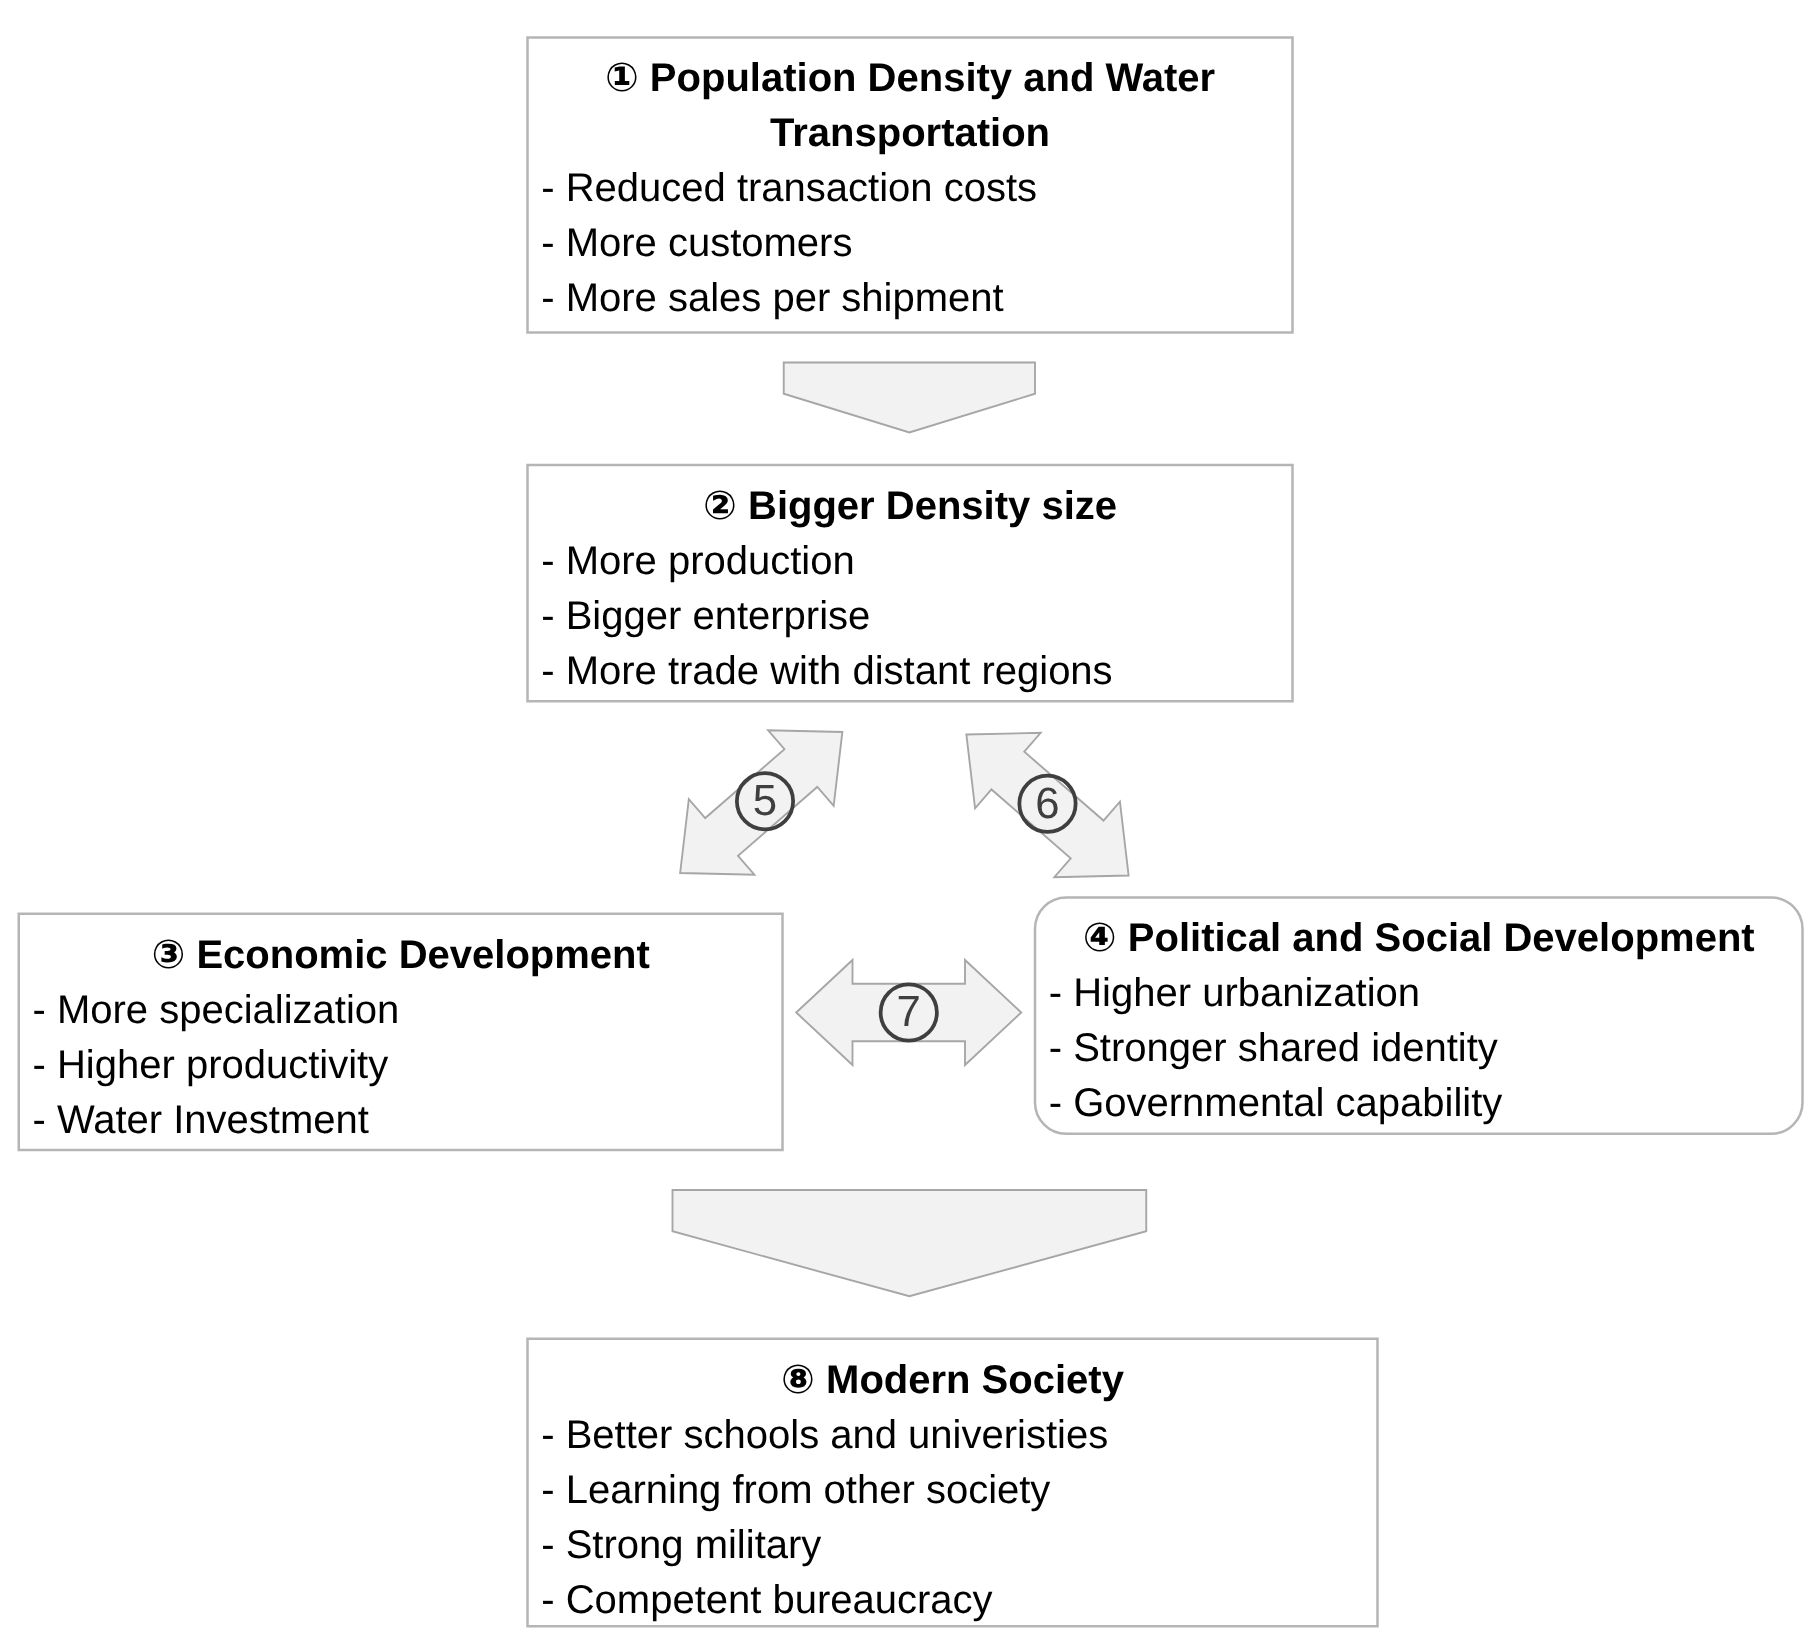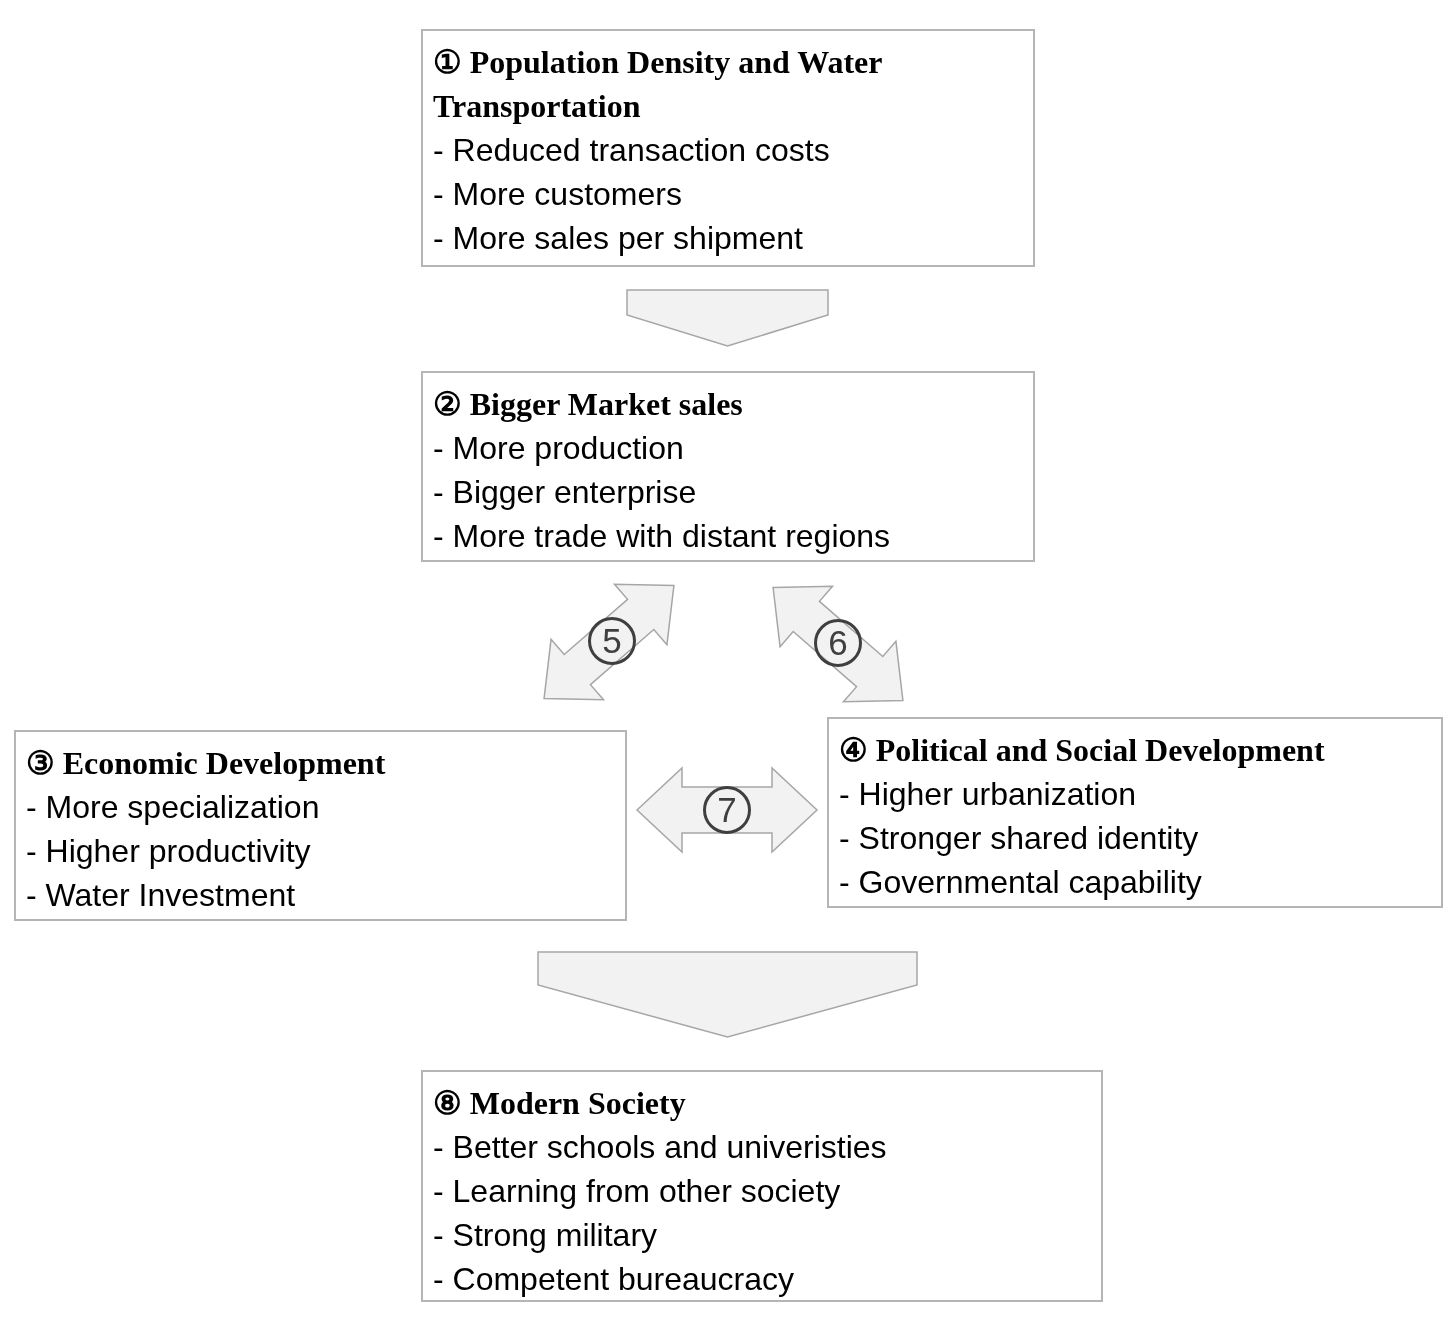--- a/index.html
+++ b/index.html
@@ -39,23 +39,22 @@
     position: absolute;
     box-sizing: border-box;
     background: #ffffff;
     border: 2px solid var(--box-border, #b5b5b5);
     padding: 9px 10px 0 10px;
     font-size: 32px;
     line-height: 44px;
   }
   .box-title {
     font-weight: bold;
-    text-align: left;
+    text-align: center;
     white-space: pre-wrap;
-    font-family: Liberation Serif, serif;
   }
   .bullet {
     text-align: left;
     white-space: nowrap;
   }
   .circle-label {
     position: absolute;
     width: 48px;
     height: 48px;
     box-sizing: border-box;
@@ -95,40 +94,40 @@
     <div class="box-title">① Population Density and Water Transportation</div>
     <div>
 
     <div class="bullet">- Reduced transaction costs</div>
         <div class="bullet">- More customers</div>
         <div class="bullet">- More sales per shipment</div>
       </div>
   </div>
 
   <div class="box" style="left:421px; top:371px; width:614px; height:191px;">
-    <div class="box-title">② Bigger Market sales</div>
+    <div class="box-title">② Bigger Density size</div>
     <div>
 
     <div class="bullet">- More production</div>
         <div class="bullet">- Bigger enterprise</div>
         <div class="bullet">- More trade with distant regions</div>
       </div>
   </div>
 
   <div class="box" style="left:14px; top:730px; width:613px; height:191px;">
     <div class="box-title">③ Economic Development</div>
     <div>
 
     <div class="bullet">- More specialization</div>
         <div class="bullet">- Higher productivity</div>
         <div class="bullet">- Water Investment</div>
       </div>
   </div>
 
-  <div class="box" style="left:827px; top:717px; width:616px; height:191px;">
+  <div class="box" style="left:827px; top:717px; width:616px; height:191px;border-radius:26px;">
     <div class="box-title">④ Political and Social Development</div>
     <div>
 
     <div class="bullet">- Higher urbanization</div>
         <div class="bullet">- Stronger shared identity</div>
         <div class="bullet">- Governmental capability</div>
       </div>
   </div>
 
   <div class="box" style="left:421px; top:1070px; width:682px; height:232px;">

